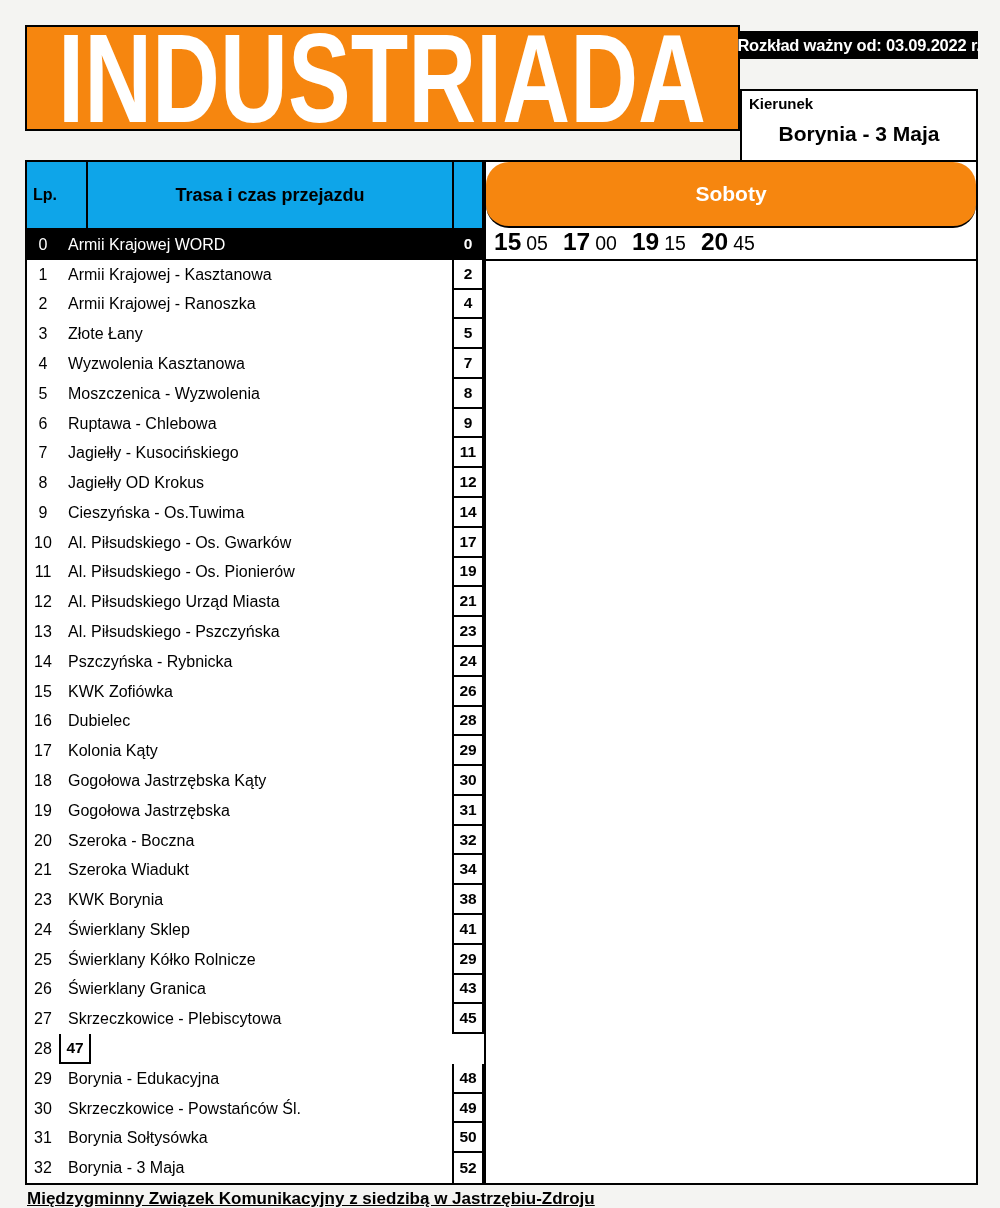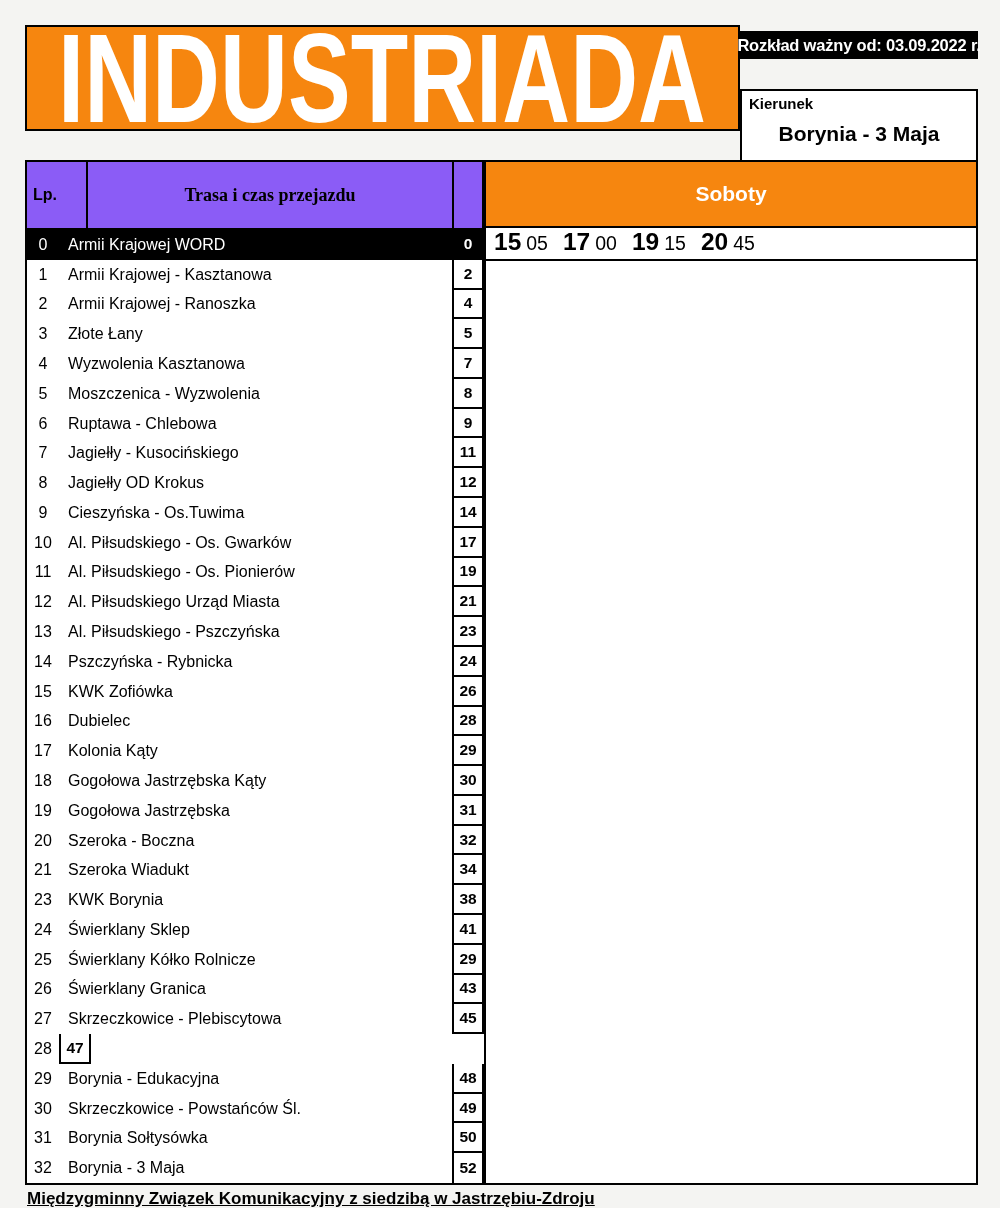--- a/index.html
+++ b/index.html
@@ -29,36 +29,36 @@
   .dir-box {
     position: absolute; left: 740px; top: 59px; width: 238px; height: 97px;
     background: #fff; border: 2px solid #000; margin-top: 30px;
   }
   .dir-label { font-weight: bold; font-size: 15px; padding: 4px 0 0 7px; }
   .dir-value { font-weight: bold; font-size: 21px; text-align: center; margin-top: 10px; }
 
   
   .h-cell {
     position: absolute; top: 160px; height: 70px;
-    background: #8b5cf6; border: 2px solid #000;
+    background: #0ea5e9; border: 2px solid #000;
     display: flex; align-items: center; font-weight: bold;
   }
   .h-lp    { left: 25px;  width: 63px;  padding-left: 6px; font-size: 16px; }
-  .h-route { left: 86px;  width: 368px; justify-content: center; font-size: 18px; font-family: Liberation Serif, serif; }
+  .h-route { left: 86px;  width: 368px; justify-content: center; font-size: 18px; }
   .h-min   { left: 452px; width: 32px; }
 
   
   .soboty-panel {
     position: absolute; left: 484px; top: 160px; width: 494px; height: 1025px;
     background: #fff; border: 2px solid #000;
   }
   .soboty-head {
     height: 66px; background: #f6860f; border-bottom: 2px solid #000;
     display: flex; align-items: center; justify-content: center;
-    color: #fff; font-weight: bold; font-size: 21px;
+    color: #fff; font-weight: bold; font-size: 21px; border-radius: 23px;
   }
   .times-row {
     height: 33px; border-bottom: 2px solid #000;
     display: flex; align-items: baseline; padding-left: 8px; gap: 15px;
   }
   .time { display: inline-flex; align-items: baseline; gap: 5px; }
   .hh { font-weight: bold; font-size: 24.5px; }
   .mm { font-size: 19.5px; }
 
   

